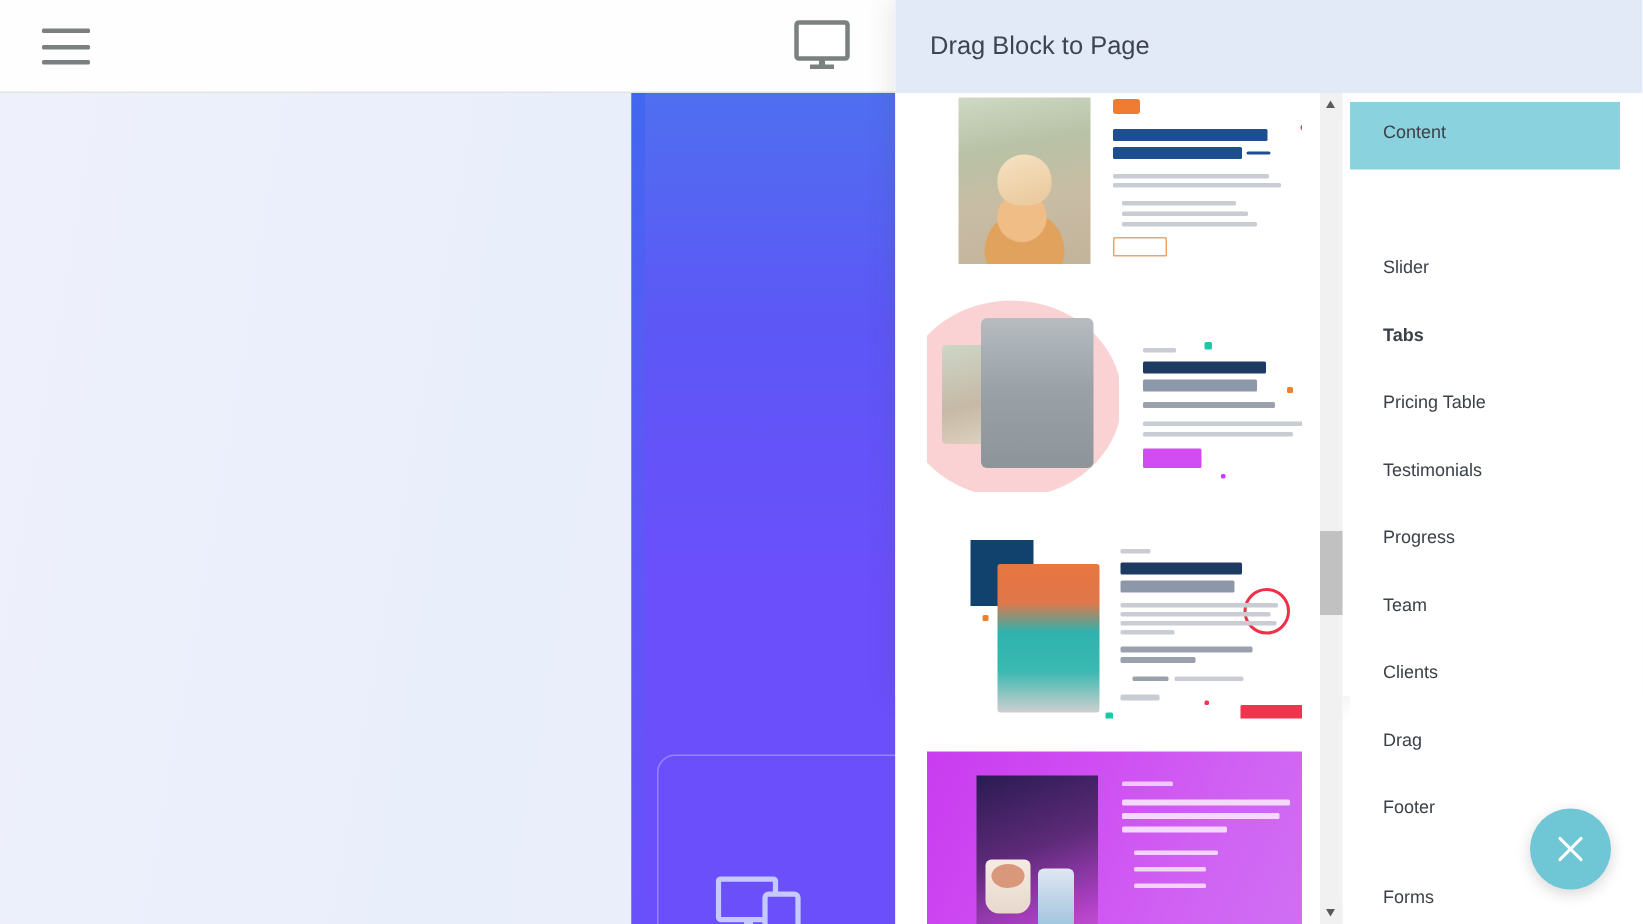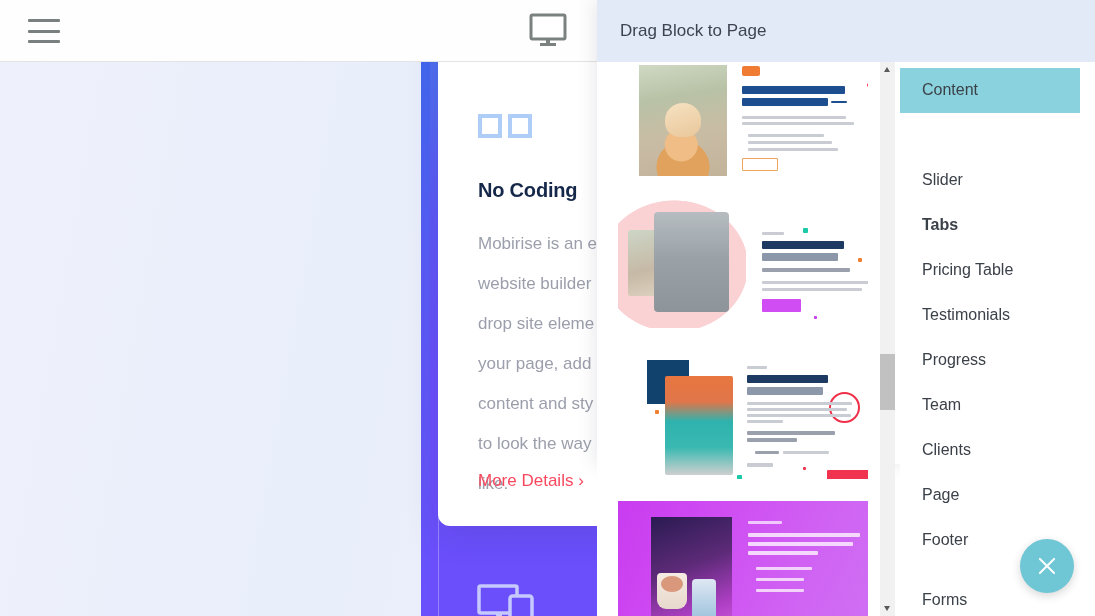--- a/index.html
+++ b/index.html
@@ -169,21 +169,21 @@
   .sb .thumbbar { position:absolute; left:0; width:15px; background:#c1c1c1; cursor:pointer; }
   #sb-thumbs { left: 283px; top: 62px; height: 554px; }
 
   
   .cats {
     position:absolute; left: 303px; top: 62px; width: 477px; height: 554px;
     background:#fff; overflow:hidden;
   }
   .cat {
     position:absolute; left:0; width:180px; height:45px;
-    font-size:16px; color:#3b4149; cursor:pointer;
+    font-size:12px; color:#3b4149; cursor:pointer;
   }
   .cat span { position:absolute; left:22px; top:13px; }
   .cat.active { background:#8ad2dd; }
 
   
   .fab {
     position:absolute; left:1020px; top:539px; width:54px; height:54px;
     border-radius:50%; background:#6fc6d4; cursor:pointer;
     box-shadow: 0 3px 10px rgba(0,0,0,.16);
   }
@@ -209,35 +209,20 @@
         <rect x="3" y="3" width="34" height="24" rx="1.5" fill="#fff" stroke="#7b817e" stroke-width="3"></rect>
         <rect x="18" y="27" width="4" height="5" fill="#7b817e"></rect>
         <rect x="12" y="31" width="16" height="3" fill="#7b817e"></rect>
       </svg>
     </div>
   </div>
 
   <div class="canvas">
     <div class="purple-band"></div>
 
-    <div class="white-card">
-      <div class="sq-icon">
-        <b class="l"></b>
-          <b class="r"></b>
-      </div>
-      <div class="card-title">No Coding</div>
-      <div class="card-body">Mobirise is an e
-website builder
-drop site eleme
-your page, add
-content and sty
-to look the way
-like.</div>
-      <div class="card-link">More Details ›</div>
-    </div>
 
     <div class="purple-card">
       <div class="devices-icon">
         <svg width="60" height="52" viewBox="0 0 60 52">
           <rect x="2" y="4" width="38" height="27" rx="1.5" fill="none" stroke="#c6c9fd" stroke-width="3.5"></rect>
           <rect x="14" y="35" width="16" height="3.5" fill="#c6c9fd"></rect>
           <rect x="19" y="31" width="6" height="5" fill="#c6c9fd"></rect>
           <rect x="33" y="14" width="22" height="33" rx="2.5" fill="#6a4ffb" stroke="#c6c9fd" stroke-width="3.5"></rect>
           <rect x="41" y="38" width="5" height="5" fill="#c6c9fd"></rect>
         </svg>
@@ -347,21 +332,21 @@
       <div class="cat" style="top:276px;">
           <span>Progress</span>
         </div>
       <div class="cat" style="top:321px;">
           <span>Team</span>
         </div>
       <div class="cat" style="top:366px;">
           <span>Clients</span>
         </div>
       <div class="cat" style="top:411px;">
-          <span>Page</span>
+          <span>Drag</span>
         </div>
       <div class="cat" style="top:456px;">
           <span>Footer</span>
         </div>
       <div class="cat" style="top:516px;">
           <span>Forms</span>
         </div>
     </div>
 
   </div>

